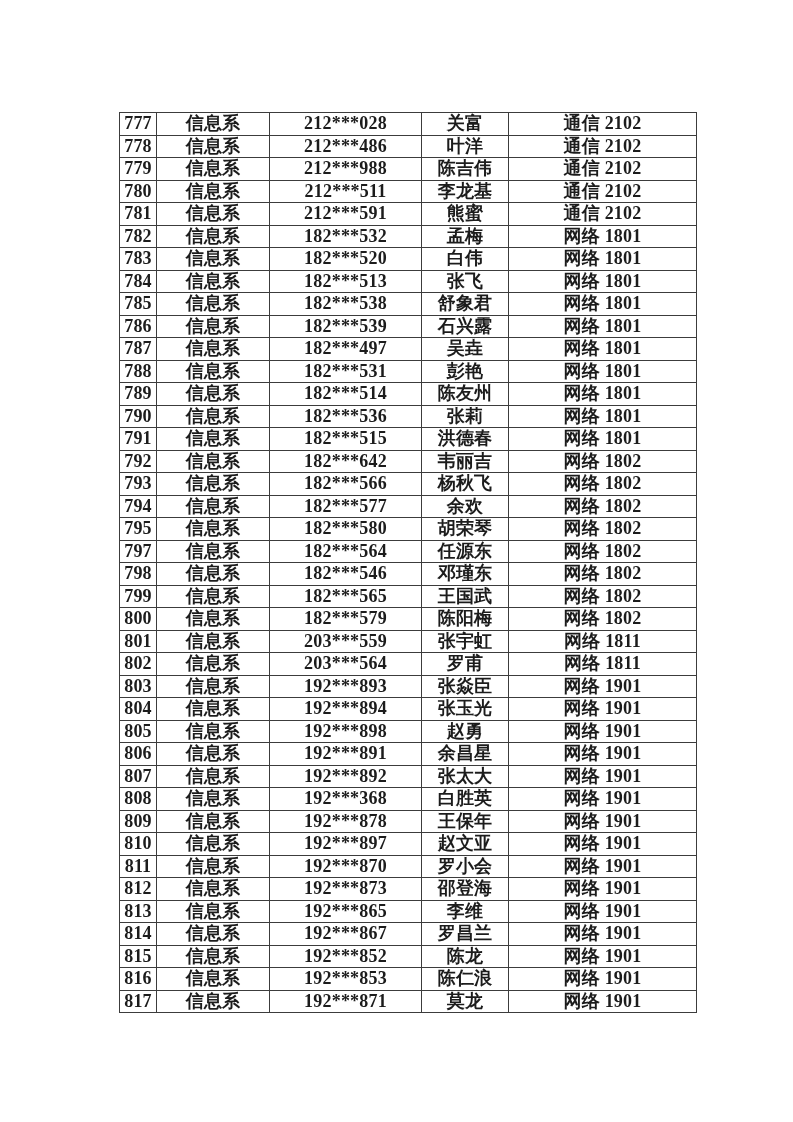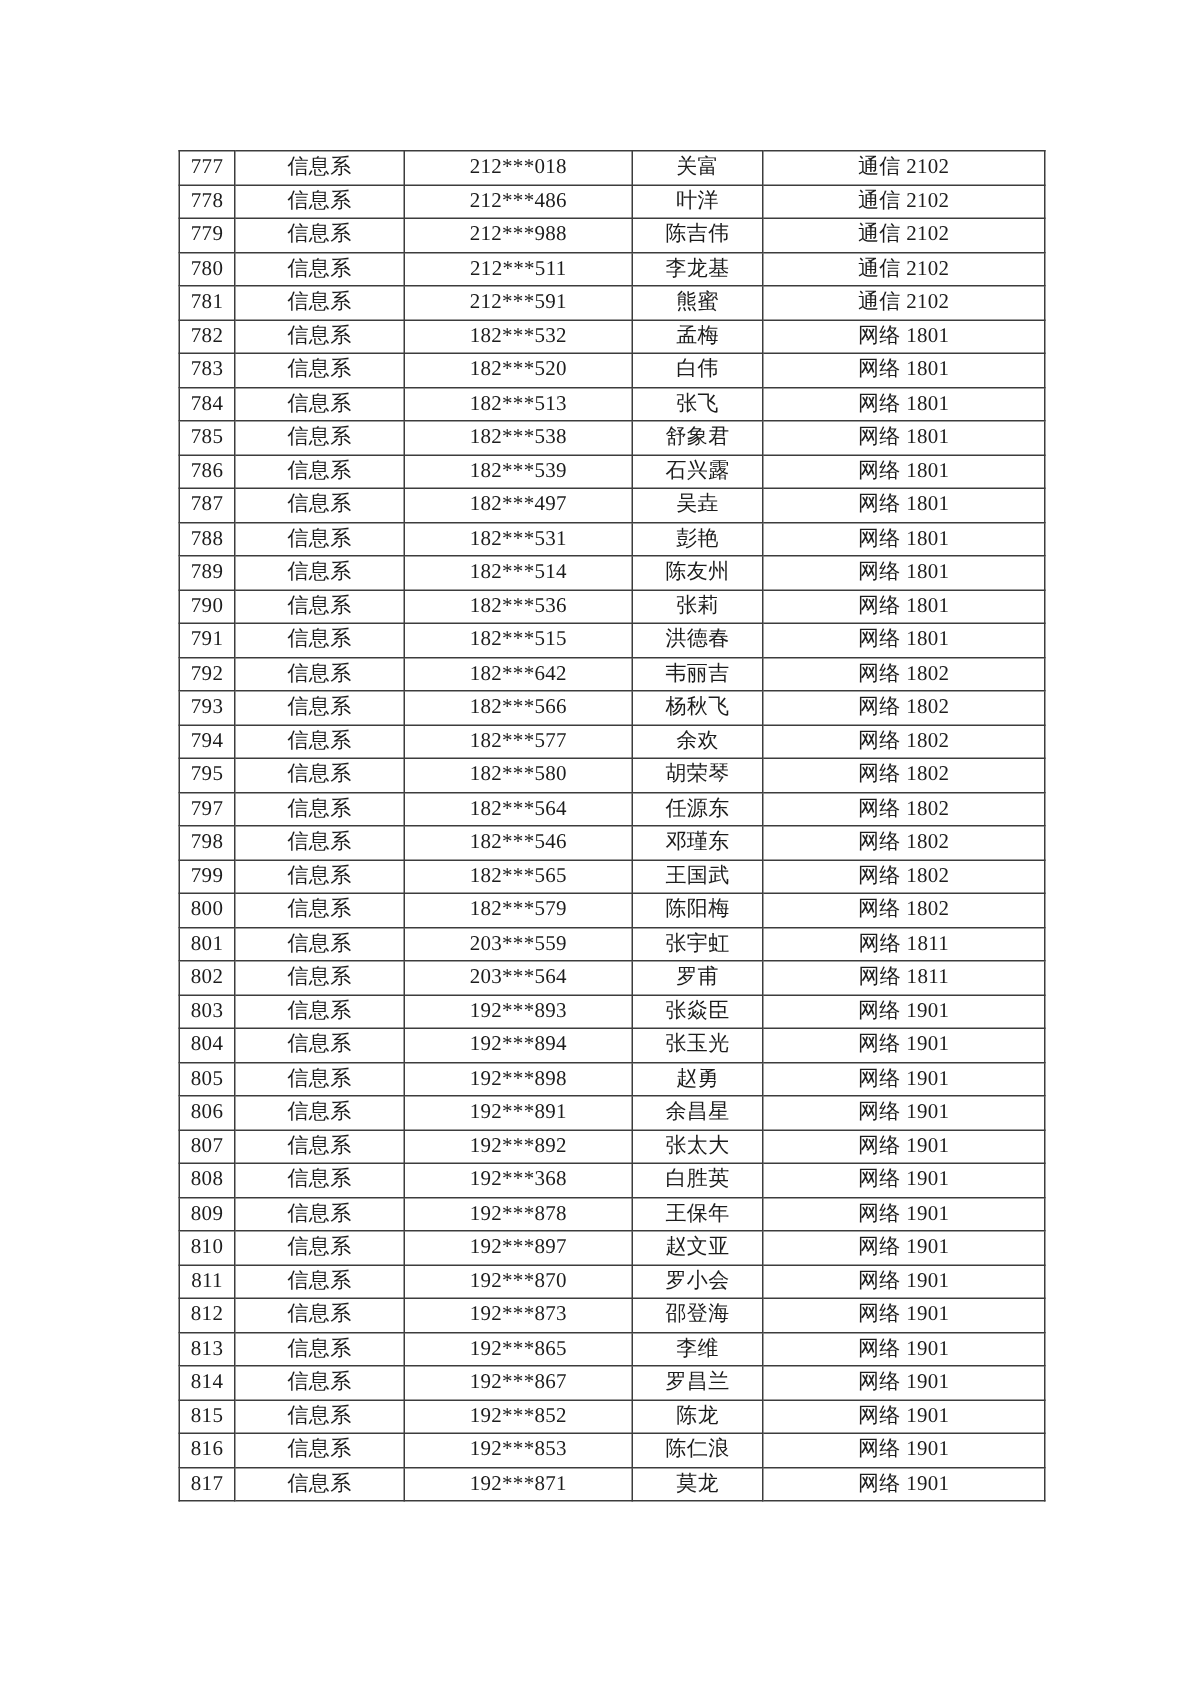--- a/index.html
+++ b/index.html
@@ -18,25 +18,26 @@
   .page {
     position: relative;
     width: 793px;
     height: 1122px;
     background: var(--page-bg);
     overflow: hidden;
   }
   table.roster {
     position: absolute;
     left: 119px;
-    top: 100px;
+    top: 112px;
     width: 577px;
     border-collapse: collapse;
     table-layout: fixed;
-    font-size: 14px;
+    font-size: 18px;
+    font-weight: bold;
   }
   table.roster td {
     border: 1px solid var(--border-color);
     height: 22.5px;
     padding: 0 2px;
     text-align: center;
     vertical-align: middle;
     line-height: 21px;
     white-space: nowrap;
     overflow: hidden;
@@ -57,21 +58,21 @@
       <col class="c-no">
       <col class="c-dept">
       <col class="c-id">
       <col class="c-name">
       <col class="c-class">
     </colgroup>
     <tbody>
         <tr>
           <td>777</td>
           <td>信息系</td>
-          <td>212***018</td>
+          <td>212***028</td>
           <td>关富</td>
           <td>通信 2102</td>
         </tr>
         <tr>
           <td>778</td>
           <td>信息系</td>
           <td>212***486</td>
           <td>叶洋</td>
           <td>通信 2102</td>
         </tr>

